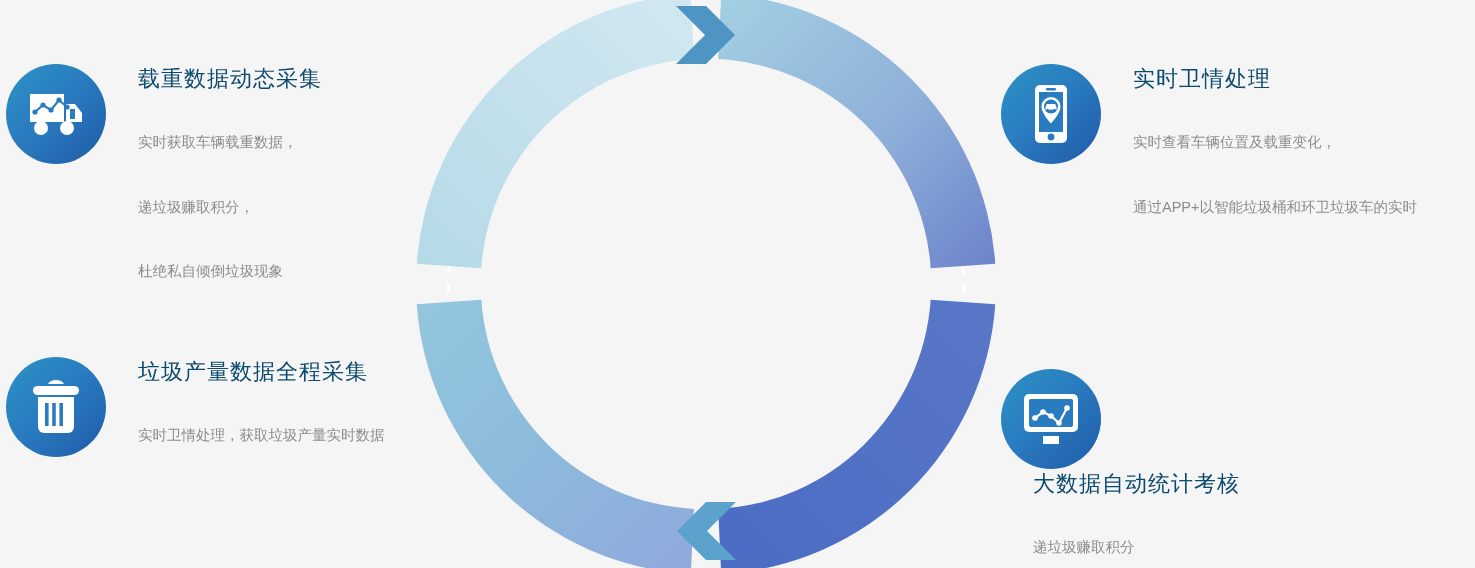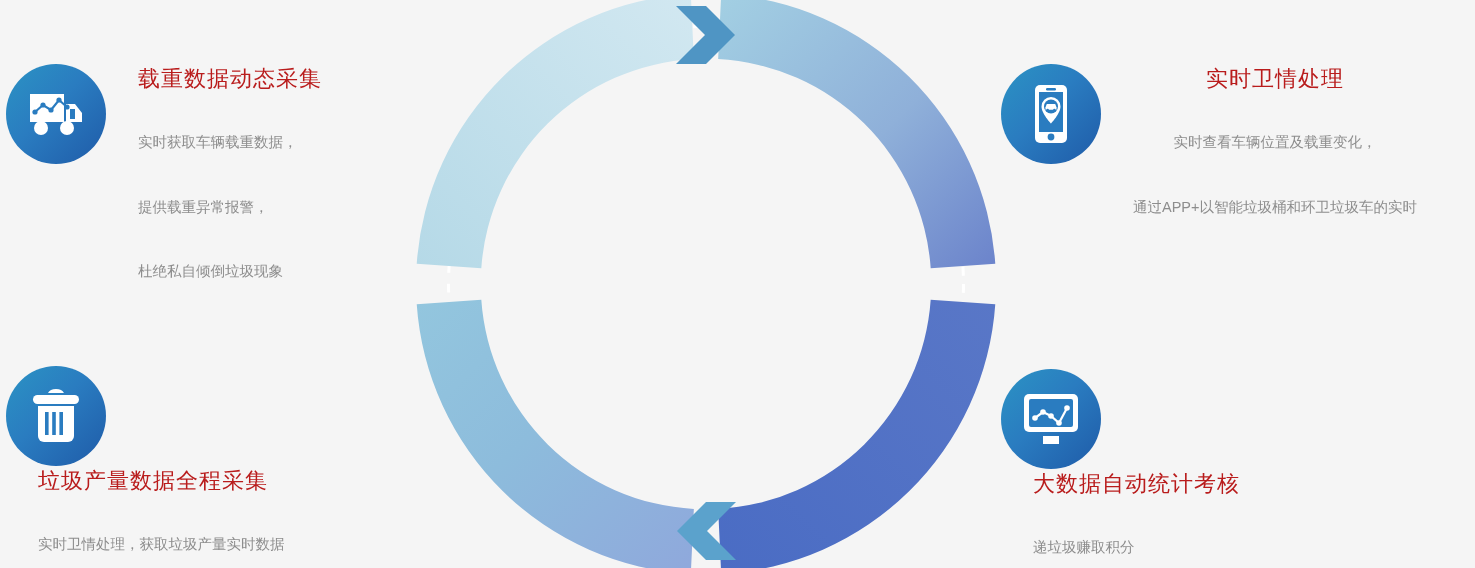--- a/index.html
+++ b/index.html
@@ -42,40 +42,40 @@
   }
   .feature-icon svg { display: block; }
 
   .feature-text {
     margin-left: 32px;
     padding-top: 2px;
   }
 
   .feature-title {
     font-size: 22px;
-    color: #b91c1c;
+    color: #0c4a6e;
     letter-spacing: 1px;
     line-height: 1.2;
     margin: 0 0 16px 0;
     white-space: nowrap;
     font-weight: normal;
   }
 
   .feature-desc {
     font-size: 14.5px;
     color: #8d8d8d;
     line-height: 1.95;
     white-space: nowrap;
   }
   .feature-desc div { white-space: nowrap; margin-top: 36px; }
 
   
   #block-top-left    { left: 6px;    top: 64px; }
-  #block-top-right   { left: 1001px; top: 64px; text-align: center; }
-  #block-bottom-left { left: 6px;    top: 366px; flex-direction: column; }
+  #block-top-right   { left: 1001px; top: 64px; }
+  #block-bottom-left { left: 6px;    top: 357px; }
   #block-bottom-right{ left: 1001px; top: 369px; flex-direction: column; }
 </style>
 </head>
 <body style="background: rgb(245, 245, 245);">
 
 <svg id="cycle-diagram" viewBox="0 0 1475 568" xmlns="http://www.w3.org/2000/svg">
   <defs>
     <linearGradient id="gradTL" x1="0%" y1="100%" x2="100%" y2="0%">
       <stop offset="0%" stop-color="#b5d9e7"></stop>
       <stop offset="100%" stop-color="#d2e8f1"></stop>
@@ -139,21 +139,21 @@
       <circle cx="17" cy="15" r="2.6" fill="#2a7cc0"></circle>
       <circle cx="25" cy="20" r="2.6" fill="#2a7cc0"></circle>
       <circle cx="33" cy="10" r="2.6" fill="#2a7cc0"></circle>
       <circle cx="41" cy="17" r="2.6" fill="#2a7cc0"></circle>
     </svg>
   </div>
   <div class="feature-text">
     <h3 class="feature-title">载重数据动态采集</h3>
     <div class="feature-desc">
       <div>实时获取车辆载重数据，</div>
-      <div>提供载重异常报警，</div>
+      <div>递垃圾赚取积分，</div>
       <div>杜绝私自倾倒垃圾现象</div>
     </div>
   </div>
 </div>
 
 <div class="feature-block" id="block-top-right">
   <div class="feature-icon">
     <svg width="44" height="62" viewBox="0 0 44 62">
       <rect x="6" y="2" width="32" height="58" rx="5" fill="#ffffff"></rect>
       <rect x="10" y="9" width="24" height="40" fill="#2a7cc0"></rect>

